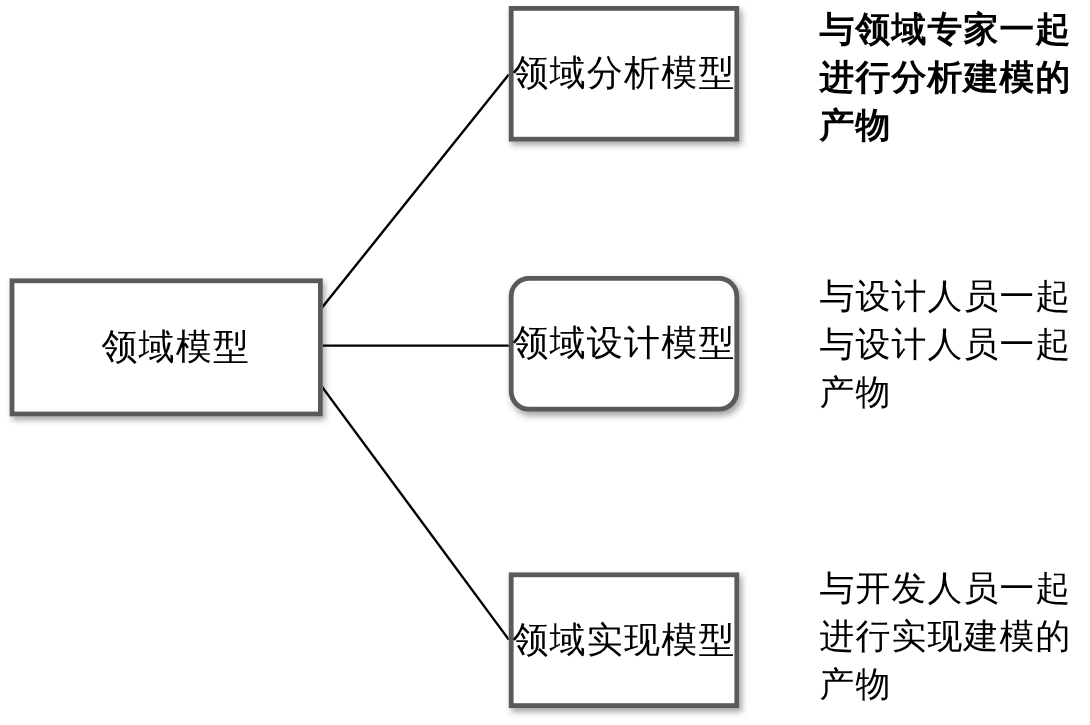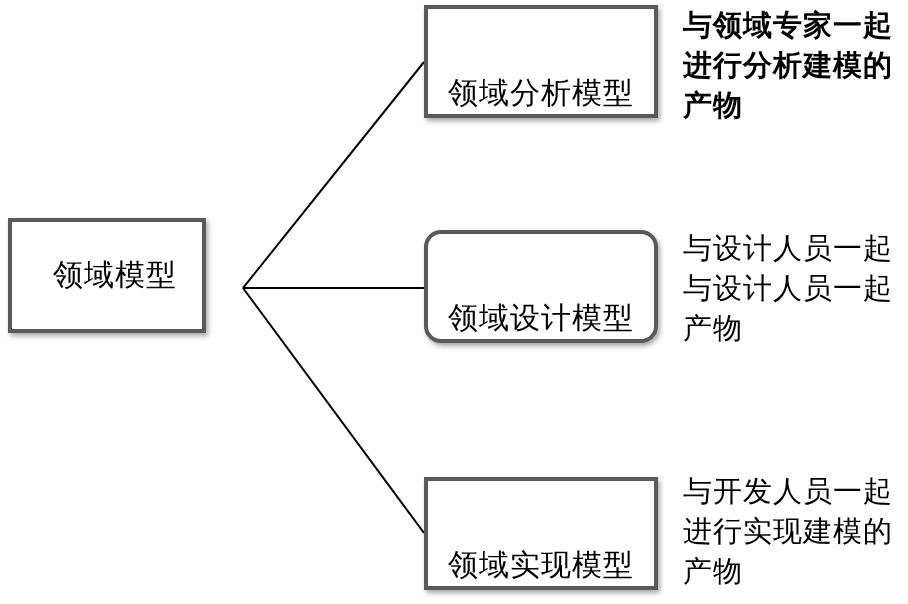--- a/index.html
+++ b/index.html
@@ -30,30 +30,29 @@
     box-shadow: 2px 3px 5px rgba(0, 0, 0, 0.35);
     display: flex;
     align-items: center;
     justify-content: center;
     font-size: 30px;
     letter-spacing: 1px;
     white-space: nowrap;
   }
   .node-root {
     left: 8px;
-    top: 218px;
-    width: 198px;
+    top: 232px;
+    width: 261px;
     height: 115px;
     padding-left: 16px;
   }
   .node-child {
     left: 424px;
-    width: 234px;
+    width: 192px;
     height: 113px;
-    align-items: flex-end;
   }
   .node-child-0 { top: 5px; }
   .node-child-1 { top: 230px; border-radius: 17px; }
   .node-child-2 { top: 477px; }
   .note {
     position: absolute;
     left: 683px;
     width: 222px;
     font-size: 29px;
     line-height: 40px;

